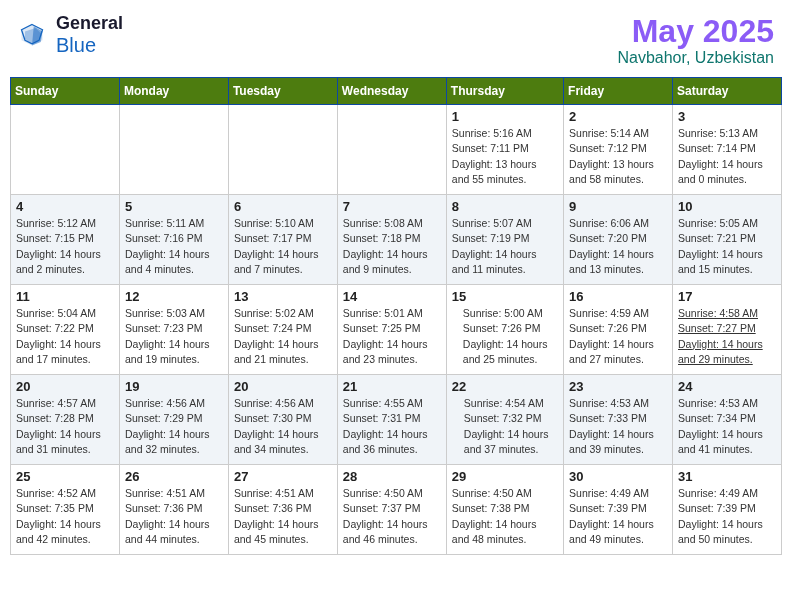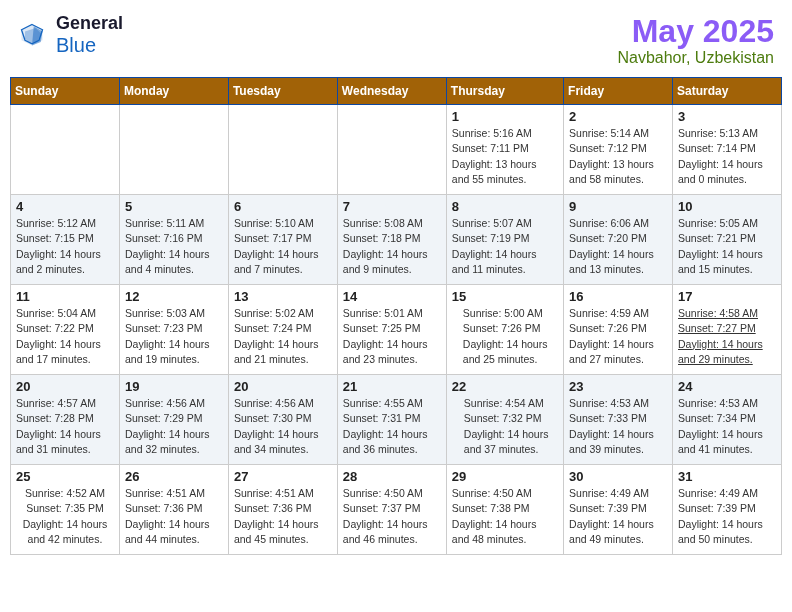--- a/index.html
+++ b/index.html
@@ -45,29 +45,29 @@
       text-align: right;
     }
     .month-title {
       font-size: 32px;
       font-weight: bold;
       color: #8b5cf6;
       line-height: 1.1;
     }
     .location-title {
       font-size: 16px;
-      color: #4d7c0f;
+      color: #0f766e;
     }
     .calendar {
       width: 100%;
       border-collapse: collapse;
       font-size: 11px;
     }
     .calendar thead tr th {
-      background: #a16207;
+      background: #4d7c0f;
       color: #fff;
       padding: 6px 4px;
       text-align: left;
       font-size: 12px;
       font-weight: bold;
       border: 1px solid #0d47a1;
     }
     .calendar tbody tr td {
       vertical-align: top;
       border: 1px solid #ccc;
@@ -305,21 +305,21 @@
           <div class="day-num">24</div>
           <div class="day-detail" style="white-space: pre-line;">Sunrise: 4:53 AM
 Sunset: 7:34 PM
 Daylight: 14 hours
 and 41 minutes.</div>
         </td>
       </tr>
       <tr>
         <td>
           <div class="day-num">25</div>
-          <div class="day-detail" style="white-space: pre-line; text-align: center;">Sunrise: 4:52 AM
+          <div class="day-detail" style="white-space: pre-line;">Sunrise: 4:52 AM
 Sunset: 7:35 PM
 Daylight: 14 hours
 and 42 minutes.</div>
         </td>
         <td>
           <div class="day-num">26</div>
           <div class="day-detail" style="white-space: pre-line;">Sunrise: 4:51 AM
 Sunset: 7:36 PM
 Daylight: 14 hours
 and 44 minutes.</div>

